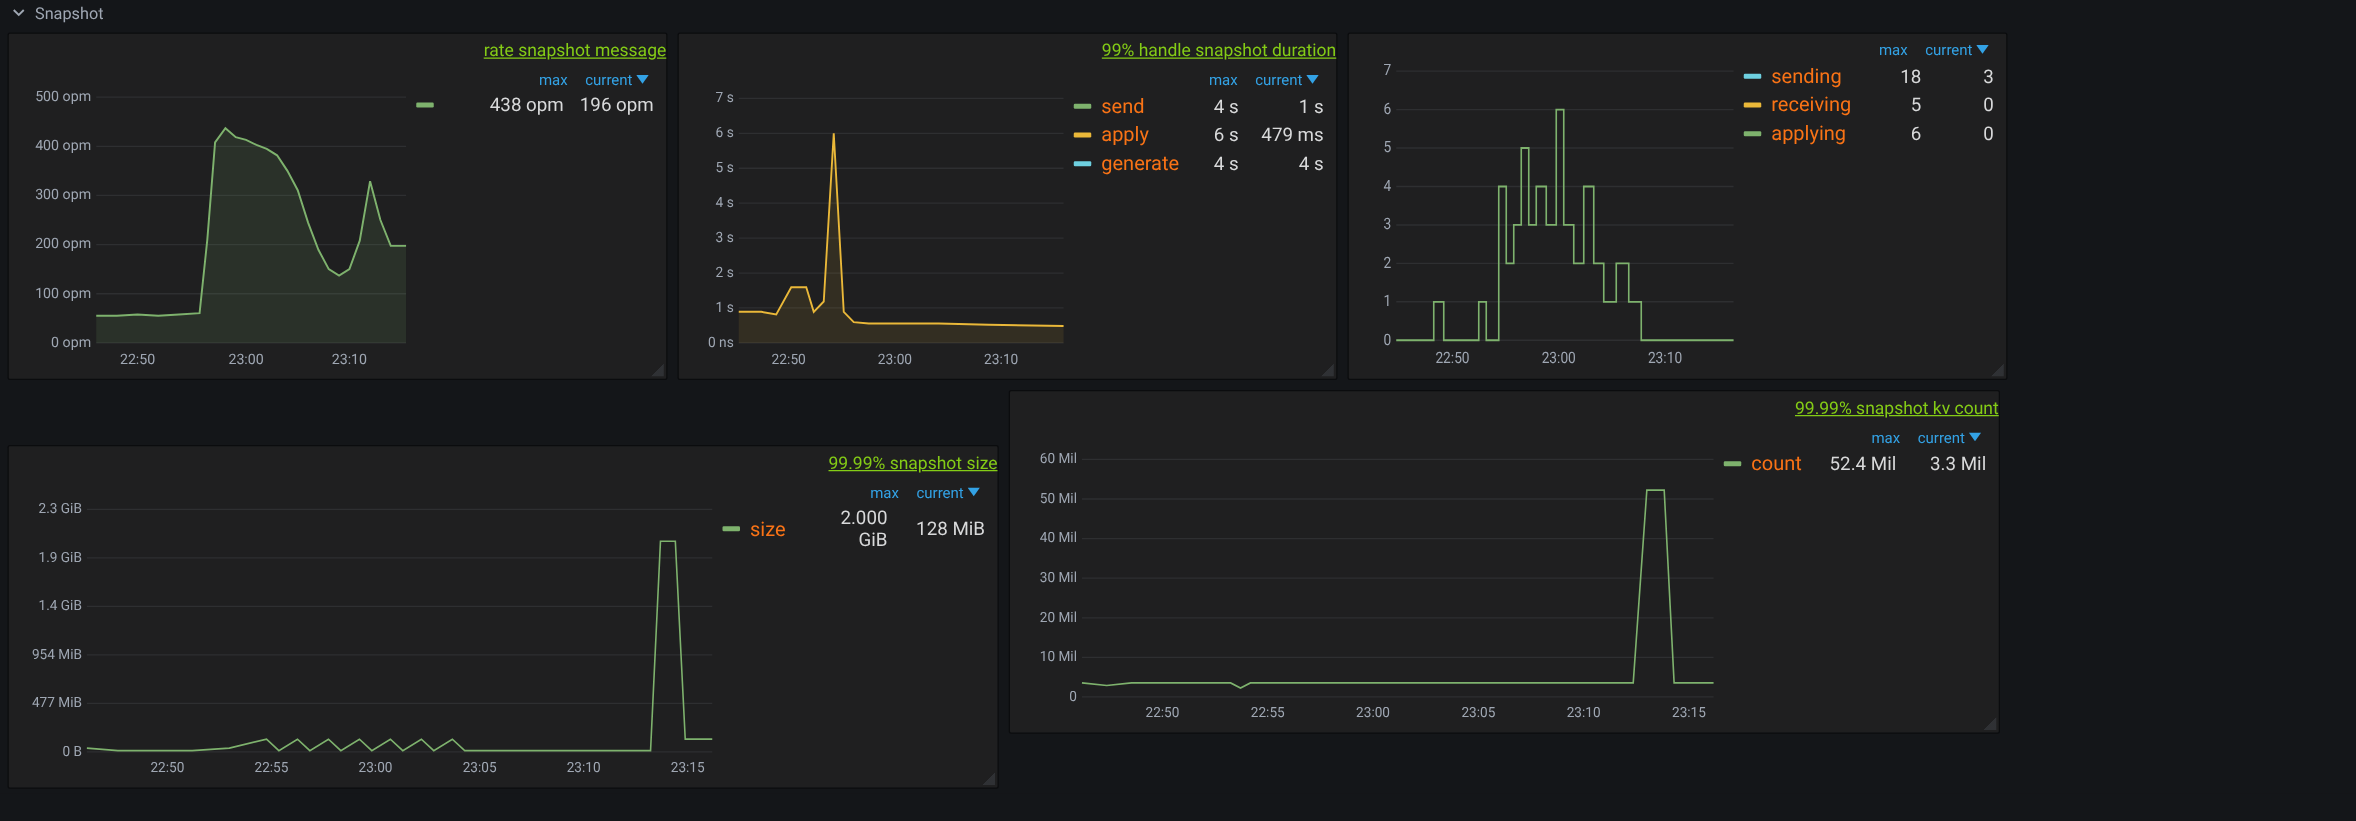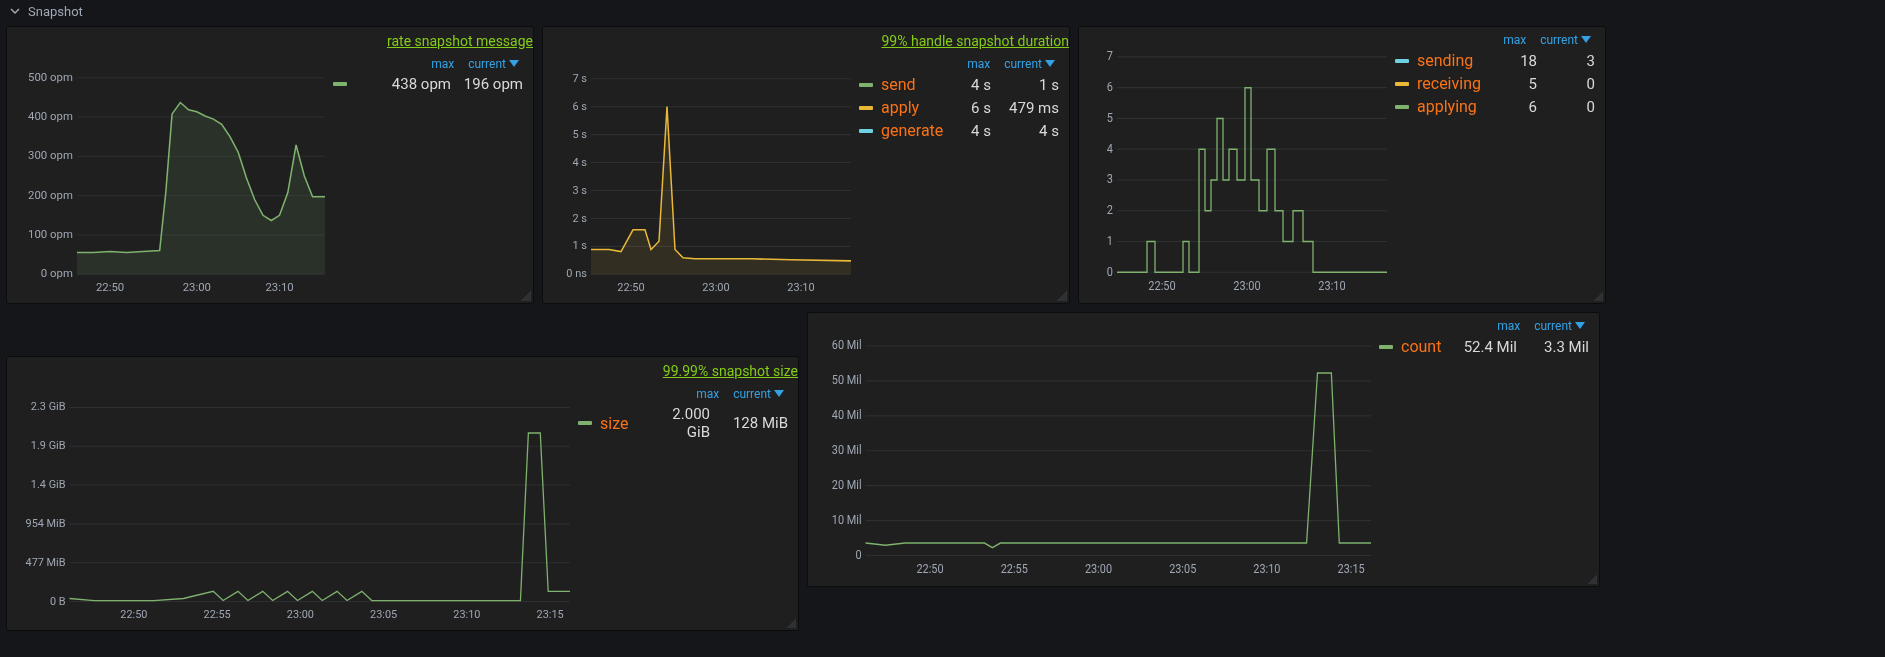--- a/index.html
+++ b/index.html
@@ -268,20 +268,21 @@
           <span class="legend-name" style="width:40px">size</span>
           <span class="legend-val" style="flex:1">2.000 GiB</span>
           <span class="legend-val" style="width:70px">128 MiB</span>
         </div>
       </div>
     </div>
     <div class="resize-handle"></div>
   </div>
 
   <div class="panel p5">
+    <div class="panel-title">99.99% snapshot kv count</div>
     <div class="panel-body">
       <div class="chart-area">
         <svg viewBox="0 0 560 230" preserveAspectRatio="none">
           <g>
             <line class="gridline" x1="50" x2="560" y1="210" y2="210"></line>
             <line class="gridline" x1="50" x2="560" y1="179" y2="179"></line>
             <line class="gridline" x1="50" x2="560" y1="148" y2="148"></line>
             <line class="gridline" x1="50" x2="560" y1="117" y2="117"></line>
             <line class="gridline" x1="50" x2="560" y1="86" y2="86"></line>
             <line class="gridline" x1="50" x2="560" y1="55" y2="55"></line>

